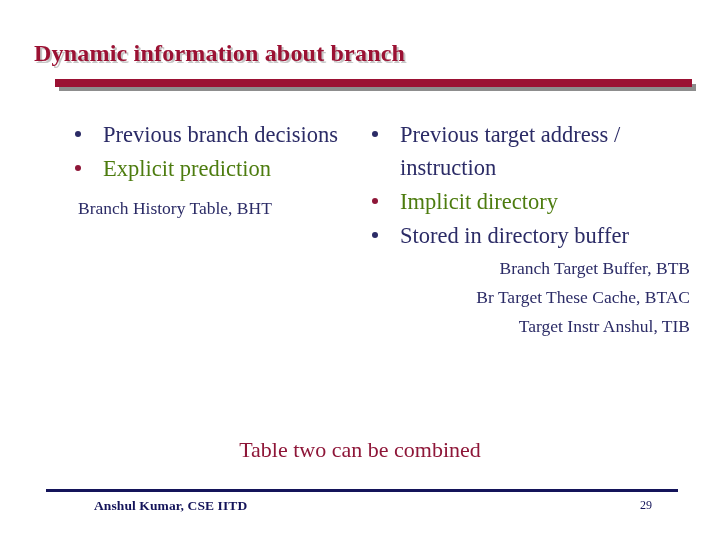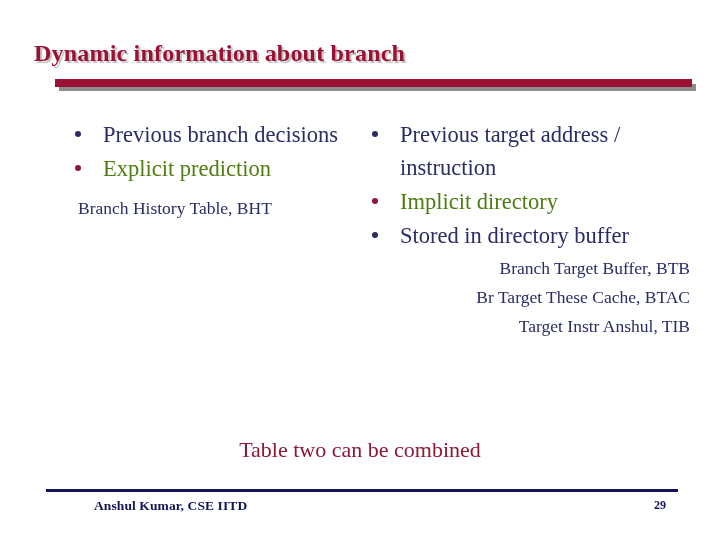--- a/index.html
+++ b/index.html
@@ -137,24 +137,23 @@
     font-weight: bold;
     color: #14145a;
     letter-spacing: 0.1px;
     margin-left: 28px;
   }
   .footer-page {
     position: absolute;
     left: 640px;
     top: 498px;
     width: 40px;
-    text-align: center;
+    text-align: left;
     font-size: 12px;
     color: #14145a;
-    font-weight: bold;
   }
 </style>
 </head>
 <body>
 
 <div class="slide">
 
   <div class="title">Dynamic information about branch</div>
 
   <div class="title-bar-wrap">

